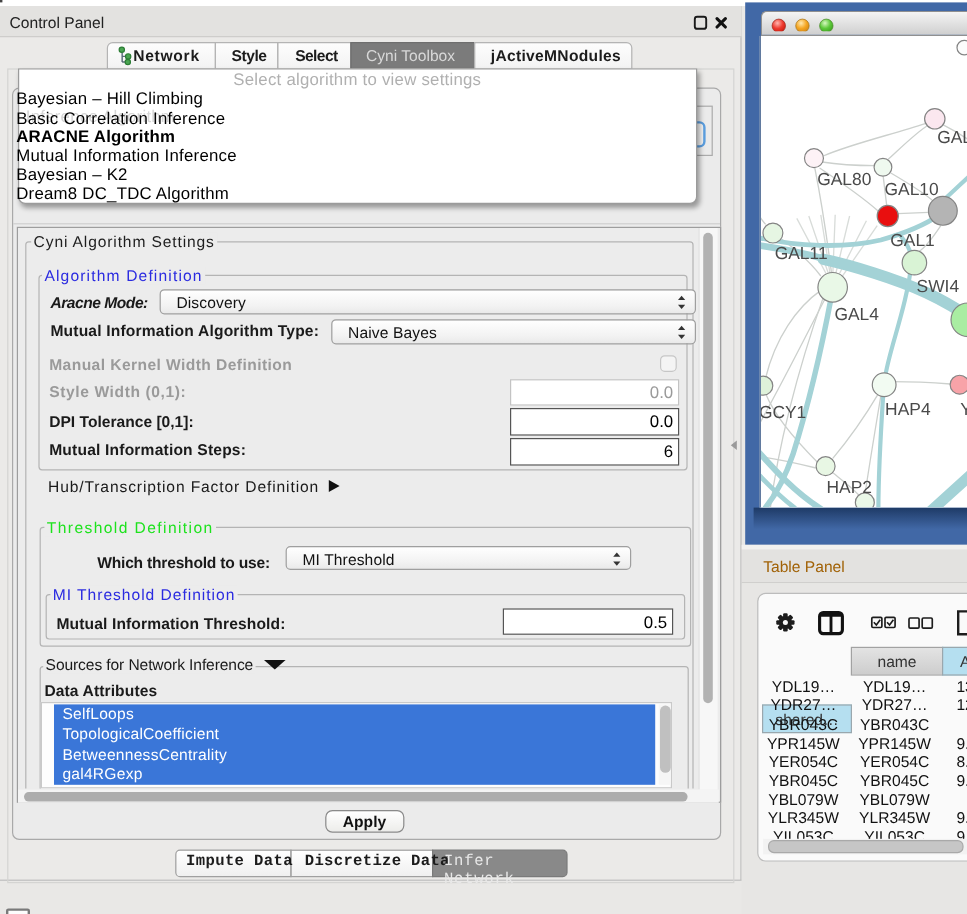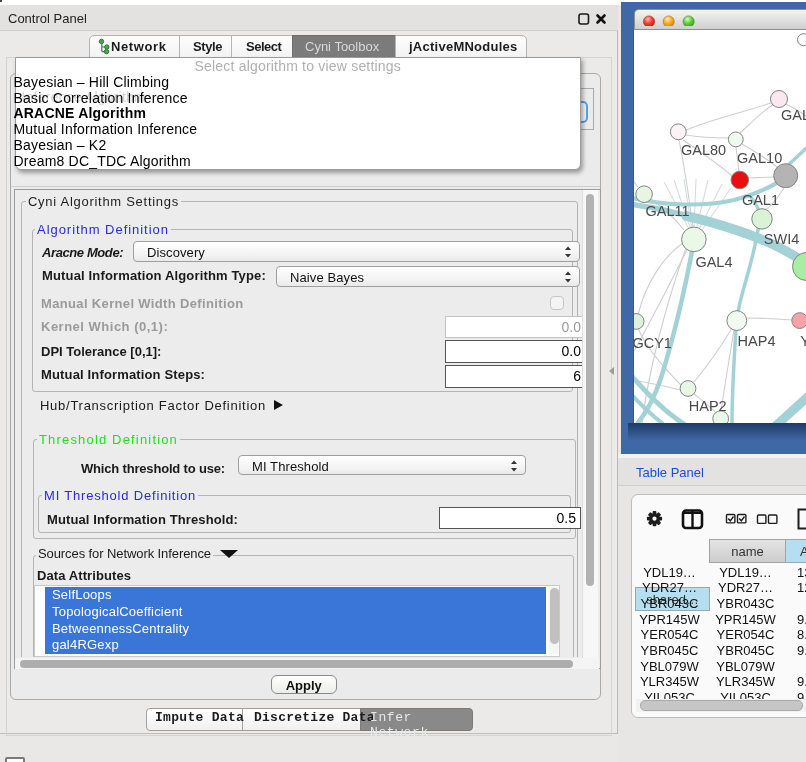--- a/index.html
+++ b/index.html
@@ -5,21 +5,21 @@
   html,body{margin:0;padding:0;}
   body{width:806px;height:762px;position:relative;overflow:hidden;background:#fff;
        font-family:"Liberation Sans", sans-serif;}
   .abs{position:absolute;}
   .lbl{font-size:13px;font-weight:bold;color:#1a1a1a;white-space:nowrap;}
   .glbl{font-size:13px;font-weight:bold;color:#9a9a9a;white-space:nowrap;}
   .combo{position:absolute;background:linear-gradient(#ffffff,#f2f2f2 70%,#e9e9e9);
          border:1px solid #9f9f9f;border-radius:4px;box-sizing:border-box;}
   .combo .ctx{position:absolute;left:13px;top:2.5px;font-size:13px;color:#111;letter-spacing:0.1px;}
   .field{position:absolute;background:#fff;box-sizing:border-box;font-size:14px;
-         text-align:right;padding-right:4px;color:#000;margin-left:20px;}
+         text-align:right;padding-right:4px;color:#000;}
   fieldset{position:absolute;margin:0;padding:0;box-sizing:border-box;}
   .row{height:15.7px;line-height:15.7px;white-space:nowrap;}
   .row span{display:inline-block;width:75px;text-align:center;vertical-align:top;}
   .row span:nth-child(2){width:77px;}
   .row i{font-style:normal;display:inline-block;padding-left:13px;}
 </style>
 </head>
 <body>
 
 <div class="abs" style="left:0;top:0;width:806px;height:762px;background:#ffffff;"></div>
@@ -88,21 +88,21 @@
     <span class="ctx">Naive Bayes</span>
     <svg style="position:absolute;right:7px;top:3px;" width="8" height="14" viewBox="0 0 8 14">
       <path d="M1 5 L4 1.5 L7 5 Z" fill="#333"></path>
         <path d="M1 9 L4 12.5 L7 9 Z" fill="#333"></path>
     </svg>
   </div>
 
   <div class="glbl" style="position:absolute;left:27px;top:106px;letter-spacing:0.35px;">Manual Kernel Width Definition</div>
   <div class="abs" style="left:536px;top:106px;width:14px;height:14px;border:1px solid #c6c6c6;border-radius:4px;background:#f4f4f4;box-sizing:border-box;"></div>
 
-  <div class="glbl" style="position:absolute;left:27px;top:129px;letter-spacing:0.5px;">Kernel Which (0,1):</div>
+  <div class="glbl" style="position:absolute;left:27px;top:129px;letter-spacing:0.5px;">Style Width (0,1):</div>
   <div class="field" style="left:411px;top:126px;width:141px;height:22px;border:1px solid #c3c3c3;color:#9a9a9a;line-height:20px;">0.0</div>
 
   <div class="lbl" style="position:absolute;left:27px;top:154px;">DPI Tolerance [0,1]:</div>
   <div class="field" style="left:411px;top:150px;width:141px;height:23px;border:1px solid #555;line-height:21px;">0.0</div>
 
   <div class="lbl" style="position:absolute;left:27px;top:177px;letter-spacing:0.15px;">Mutual Information Steps:</div>
   <div class="field" style="left:411px;top:175px;width:141px;height:23px;border:1px solid #555;line-height:21px;">6</div>
 
   <div class="abs" style="left:26px;top:208px;font-size:13px;color:#1a1a1a;letter-spacing:0.73px;">Hub/Transcription Factor Definition</div>
   <div class="abs" style="left:260px;top:210px;width:0;height:0;border-left:9px solid #111;border-top:5.5px solid transparent;border-bottom:5.5px solid transparent;"></div>
@@ -265,21 +265,21 @@
     <text x="-1.6" y="318">GCY1</text>
     <text x="103.6" y="316">HAP4</text>
     <text x="166.3" y="315.5">Y</text>
     <text x="54.8" y="381">HAP2</text>
   </g>
 </svg>
 </div>
 
 <div class="abs" style="left:618px;top:454px;width:188px;height:4px;background:#f2f1ef;"></div>
 <div class="abs" style="left:618px;top:458px;width:188px;height:28px;background:#e3e2e0;border-bottom:1px solid #d0cfcd;box-sizing:border-box;"></div>
-<div class="abs" style="left:636px;top:465px;font-size:13px;color:#1d4ed8;text-align:center;">Table Panel</div>
+<div class="abs" style="left:636px;top:465px;font-size:13px;color:#a16207;text-align:center;">Table Panel</div>
 <div class="abs" style="left:618px;top:486px;width:188px;height:276px;background:#e7e6e4;"></div>
 
 <div class="abs" style="left:631px;top:494px;width:185px;height:224px;background:#fafafa;border:1px solid #bcbcbc;border-radius:7px 0 0 7px;box-sizing:border-box;overflow:hidden;">
 
   <svg style="position:absolute;left:0;top:0;" width="185" height="224" viewBox="0 0 185 224">
 
     <g transform="translate(22.5,23.7)">
       <g fill="#1d1d1d">
         <circle r="5.4"></circle>
         <g>

